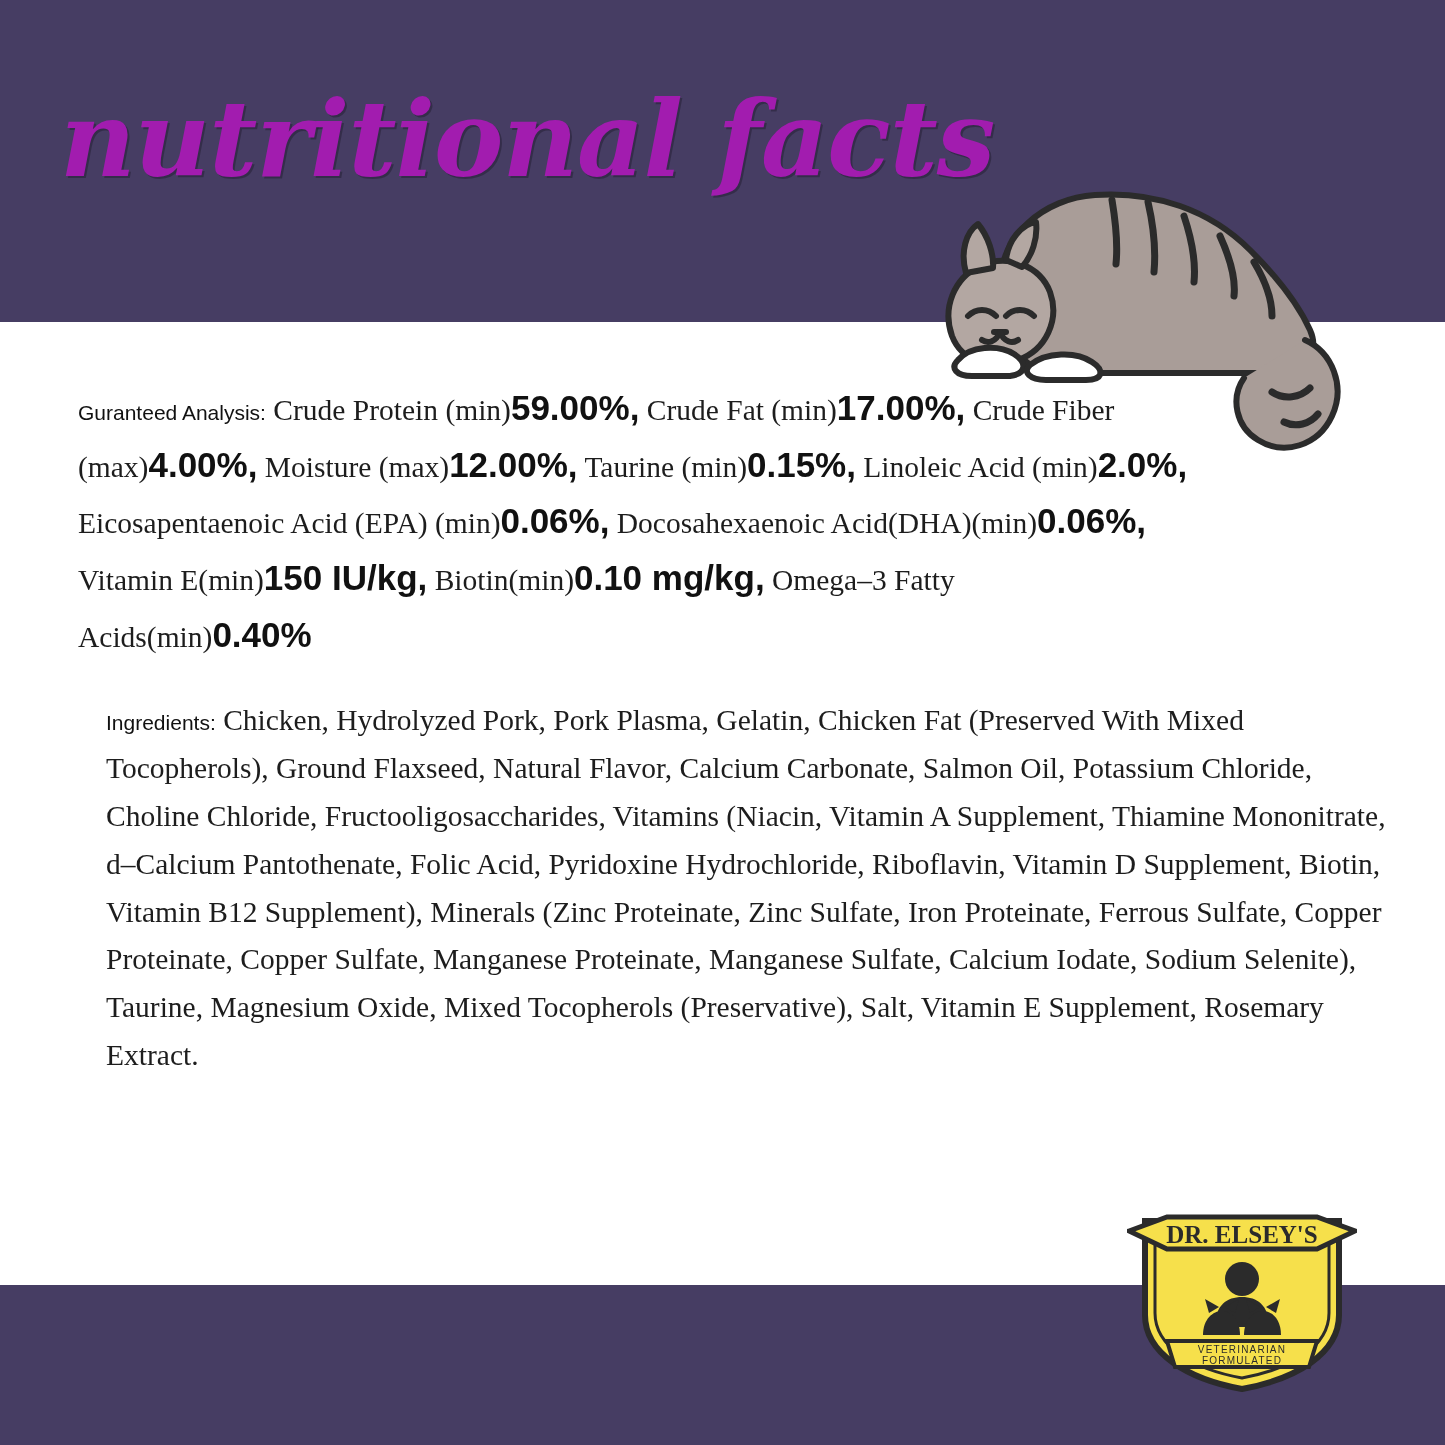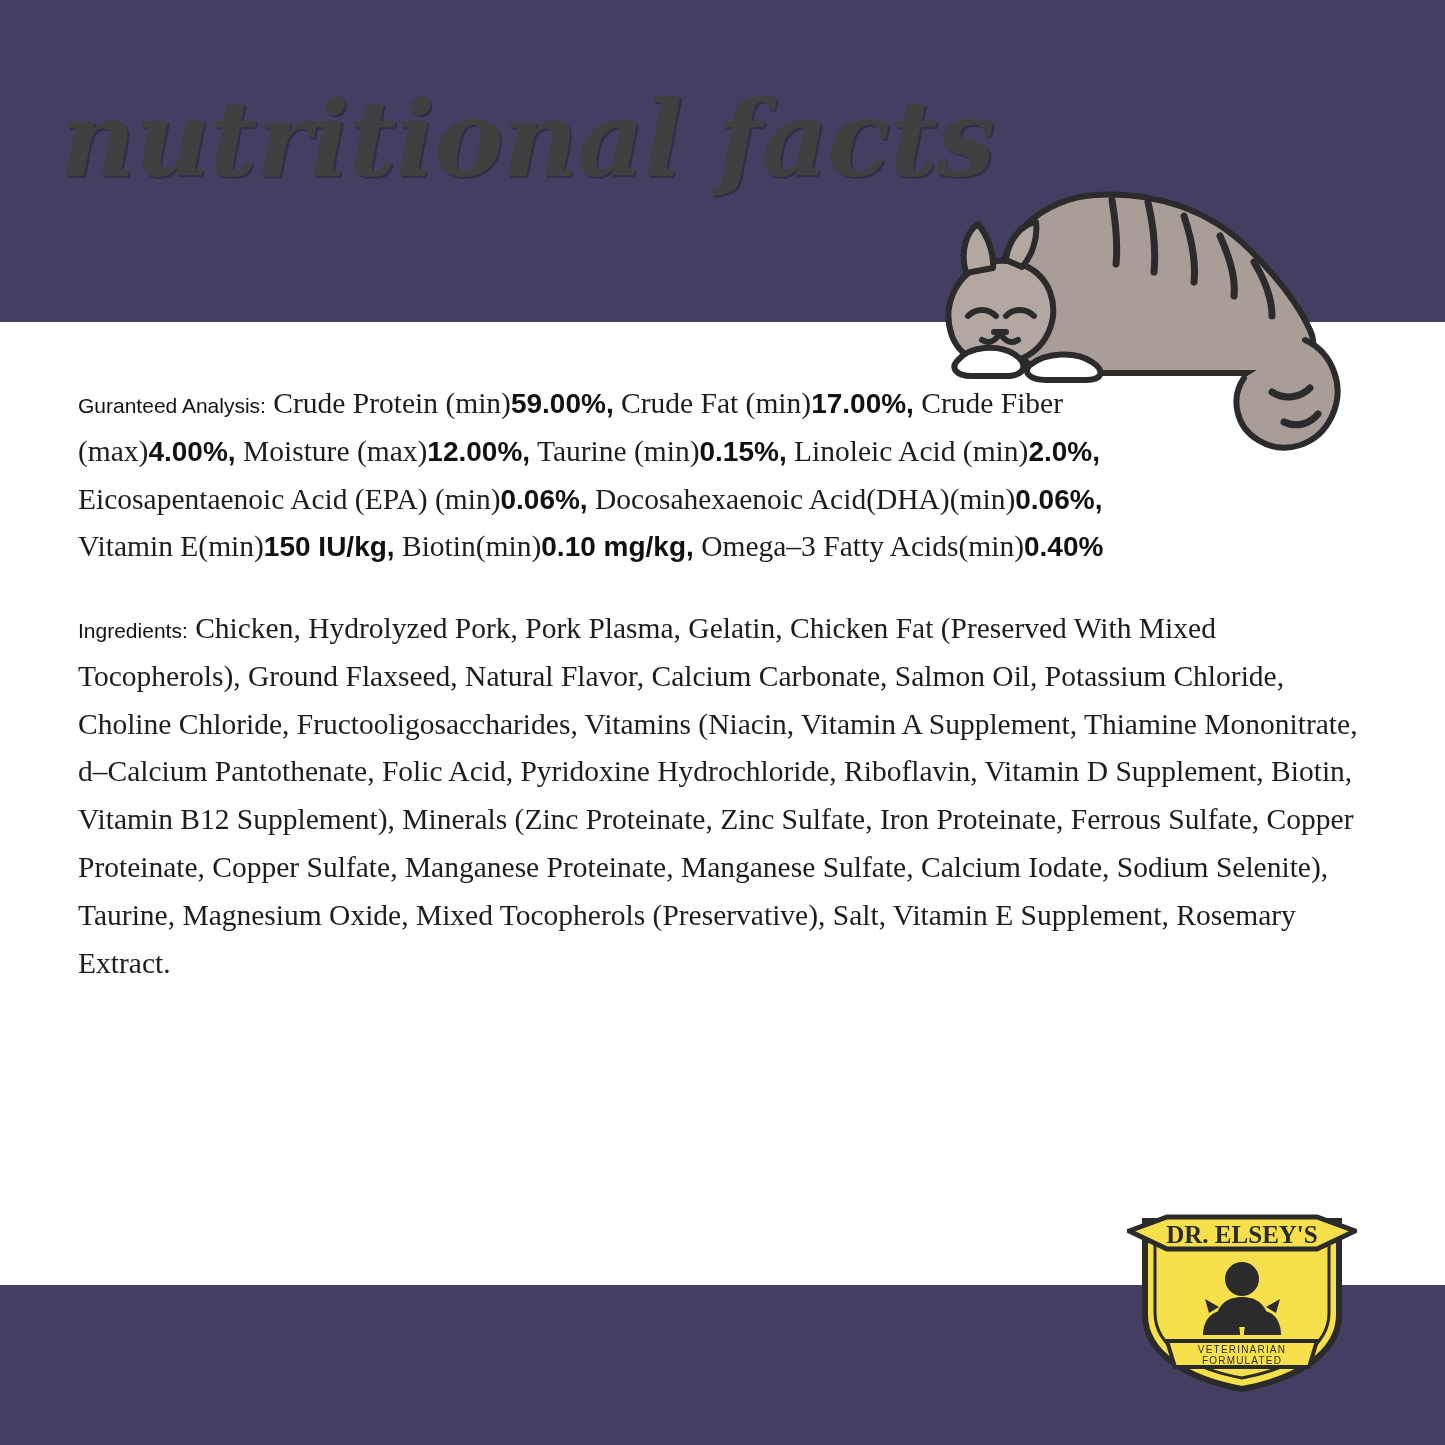--- a/index.html
+++ b/index.html
@@ -25,21 +25,21 @@
     position: absolute;
     left: 0; top: 0;
     width: 1445px;
     height: 322px;
     background: #463d63;
   }
   .header-title {
     position: absolute;
     left: 60px;
     top: 78px;
-    color: #404040;
+    color: #a21caf;
     font-family: "DejaVu Serif", serif;
     font-style: italic;
     font-weight: 700;
     font-size: 104px;
     letter-spacing: -1px;
     white-space: nowrap;
     text-shadow: 2px 2px 0 rgba(0,0,0,0.25);
   }
   
   .footer-band {
@@ -67,31 +67,31 @@
     width: 1290px;
   }
   .para {
     font-size: 29.5px;
     line-height: 1.62;
     color: #1d1d1d;
     margin: 0 0 34px 0;
     text-align: left;
   }
   .para.analysis { width: 1115px; }
-  .para.ingredients { width: 1285px; }
+  .para.ingredients { width: 1285px; margin-left: 28px; }
   .lead {
     font-family: "Liberation Sans", sans-serif;
     font-weight: 400;
     font-size: 21px;
     color: #111111;
   }
   .val {
     font-family: "Liberation Sans", sans-serif;
     font-weight: 700;
-    font-size: 28px;
+    font-size: 35px;
     color: #111111;
     margin-top: 44px;
   }
   .heading-feeding {
     font-family: "Liberation Sans", sans-serif;
     font-weight: 700;
     font-size: 27px;
     color: #111111;
     margin: 40px 0 14px 0;
   }

